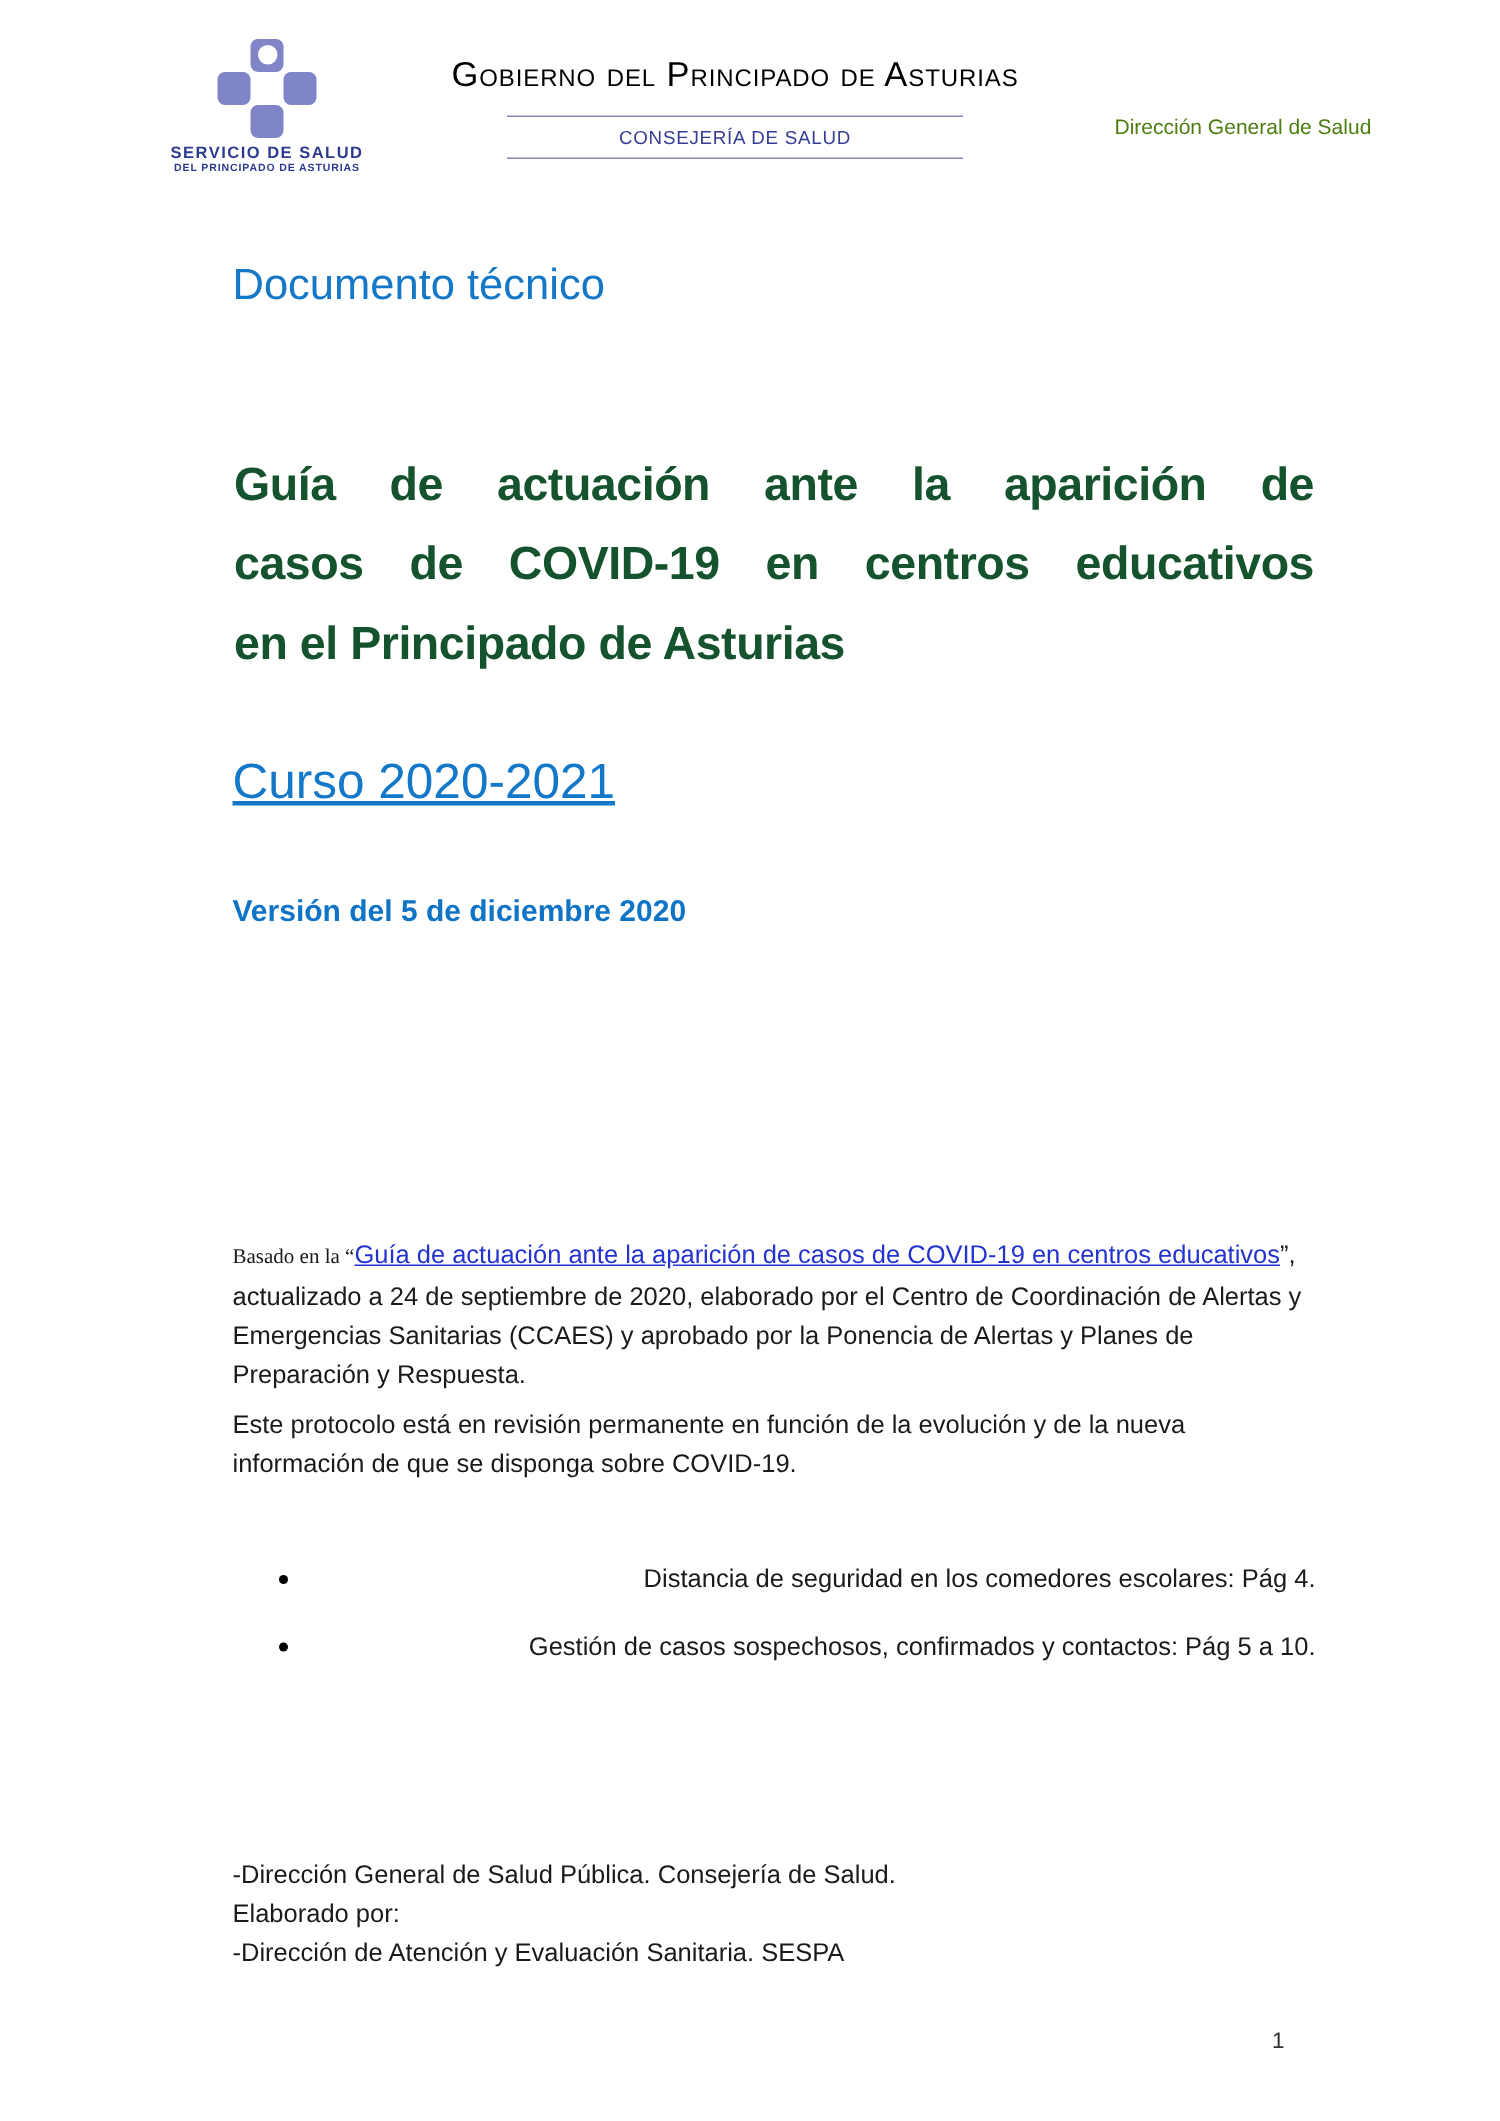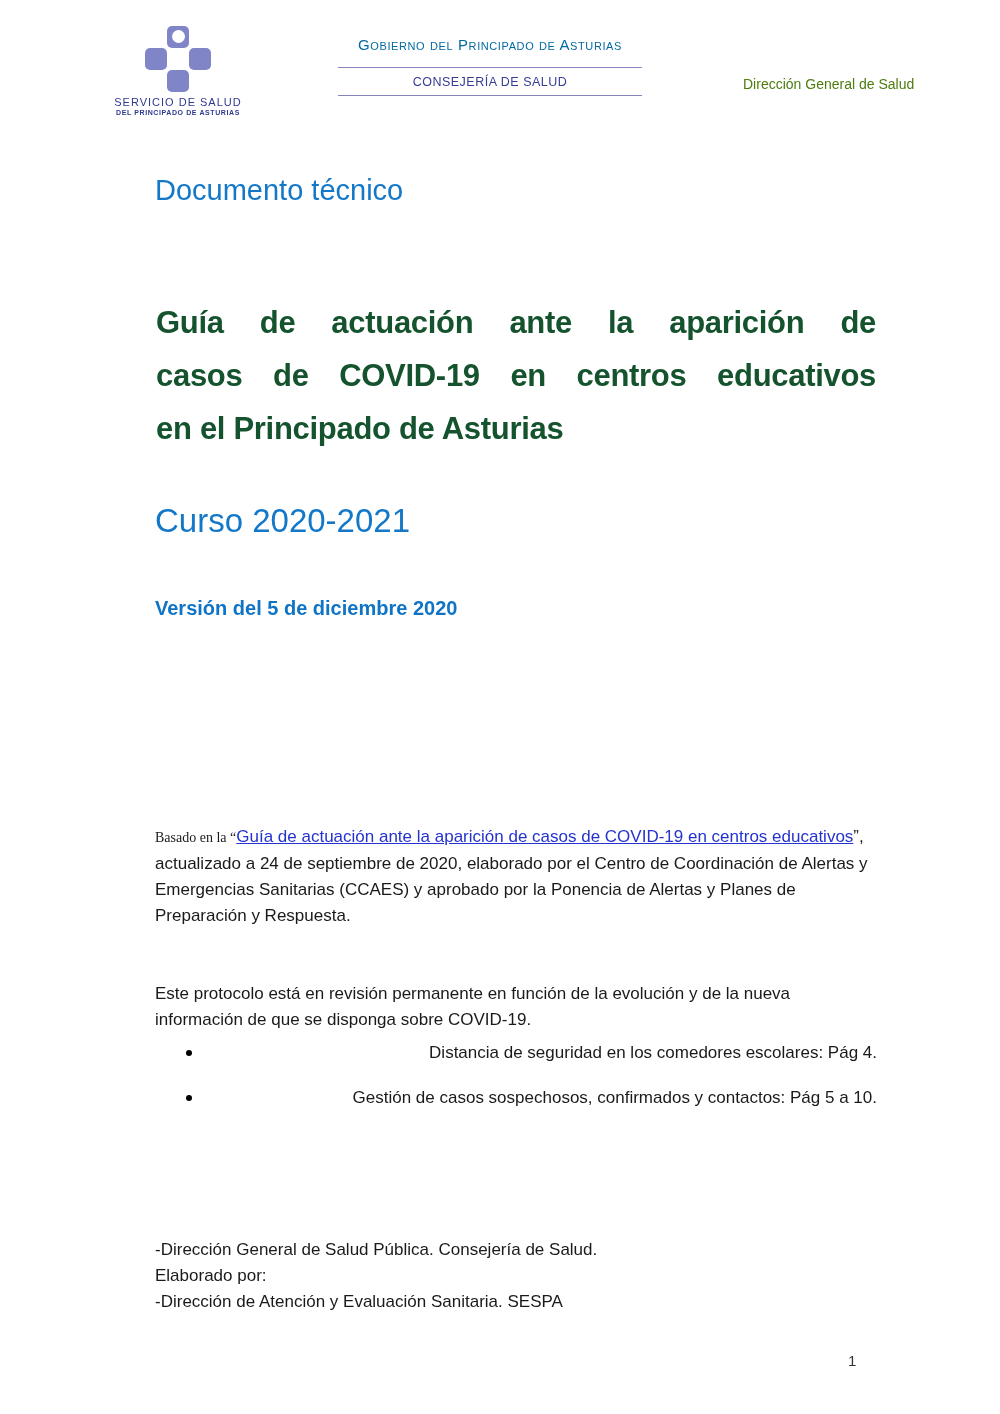--- a/index.html
+++ b/index.html
@@ -15,44 +15,44 @@
 
   
   .logo-wrap{position:absolute;left:108px;top:26px;width:140px;text-align:center;}
   .logo-cross{position:relative;width:66px;height:66px;margin:0 auto;}
   .logo-cell{position:absolute;width:22px;height:22px;background:#8085c7;border-radius:5px;}
   .cell-top{left:22px;top:0;}
   .cell-left{left:0;top:22px;}
   .cell-right{left:44px;top:22px;}
   .cell-bottom{left:22px;top:44px;}
   .logo-dot{position:absolute;left:26.5px;top:3.5px;width:13px;height:13px;background:#ffffff;border-radius:50%;}
-  .logo-caption1{margin-top:4px;font-size:11px;font-weight:normal;letter-spacing:1px;color:#2e3a90;white-space:nowrap;}
+  .logo-caption1{margin-top:4px;font-size:11px;font-weight:bold;letter-spacing:1px;color:#2e3a90;white-space:nowrap;}
   .logo-caption2{margin-top:1px;font-size:7px;font-weight:bold;letter-spacing:0.6px;color:#2e3a90;white-space:nowrap;}
 
   .gov-block{position:absolute;left:280px;top:36px;width:420px;text-align:center;}
-  .gov-title{font-variant:small-caps;font-size:15px;letter-spacing:0.6px;color:#0369a1;white-space:nowrap;}
+  .gov-title{font-variant:small-caps;font-size:23px;letter-spacing:0.6px;color:#000000;white-space:nowrap;}
   .gov-rule{width:304px;height:0;border-top:1px solid #8585bb;margin:14px auto 0 auto;}
   .gov-dept{margin-top:7px;font-size:12.5px;letter-spacing:0.5px;color:#363c94;white-space:nowrap;}
   .gov-rule2{margin-top:6px;}
   .gov-dir{position:absolute;left:743px;top:76px;font-size:14px;color:#4d7c0f;white-space:nowrap;}
 
   
   .kicker{position:absolute;left:155px;top:174px;font-size:29px;color:#1478c9;}
   .doc-title{position:absolute;left:156px;top:296px;width:720px;color:#14532d;
              font-size:31px;font-weight:bold;letter-spacing:-0.3px;line-height:53px;}
   .doc-title .tline{text-align:justify;text-align-last:justify;white-space:nowrap;}
   .doc-title .tline.last{text-align:left;text-align-last:left;}
-  .curso{position:absolute;left:155px;top:502px;font-size:33px;color:#1478c9;}
+  .curso{position:absolute;left:155px;top:502px;font-size:33px;color:#1478c9;text-decoration:underline;}
   .version{position:absolute;left:155px;top:597px;font-size:20px;font-weight:bold;color:#1074c6;}
 
   .body-text{font-size:17px;line-height:26px;color:#1a1a1a;}
   .p1{position:absolute;left:155px;top:824px;width:722px;}
   .serif-run{font-family:Liberation Serif, serif;font-size:14px;}
   .doc-link{color:#2433d0;text-decoration:underline;cursor:pointer;}
-  .p2{position:absolute;left:155px;top:937px;width:722px;margin-top:44px;}
+  .p2{position:absolute;left:155px;top:937px;width:722px;}
   .cambios{position:absolute;left:155px;top:1007px;width:722px;}
 
   .bullet-list{position:absolute;left:155px;top:1040px;width:722px;margin:0;padding:0;list-style:none;}
   .bullet-list li{position:relative;padding-left:60px;margin-bottom:19px;font-size:17px;line-height:26px;text-align:right;}
   .bullet-list li::before{content:"";position:absolute;left:31px;top:10px;width:6px;height:6px;border-radius:50%;background:#000;}
 
   .elaborado{position:absolute;left:155px;top:1237px;width:722px;}
   .elaborado div{margin:0;}
 
   .page-number{position:absolute;left:848px;top:1352px;font-size:15px;color:#333;}

